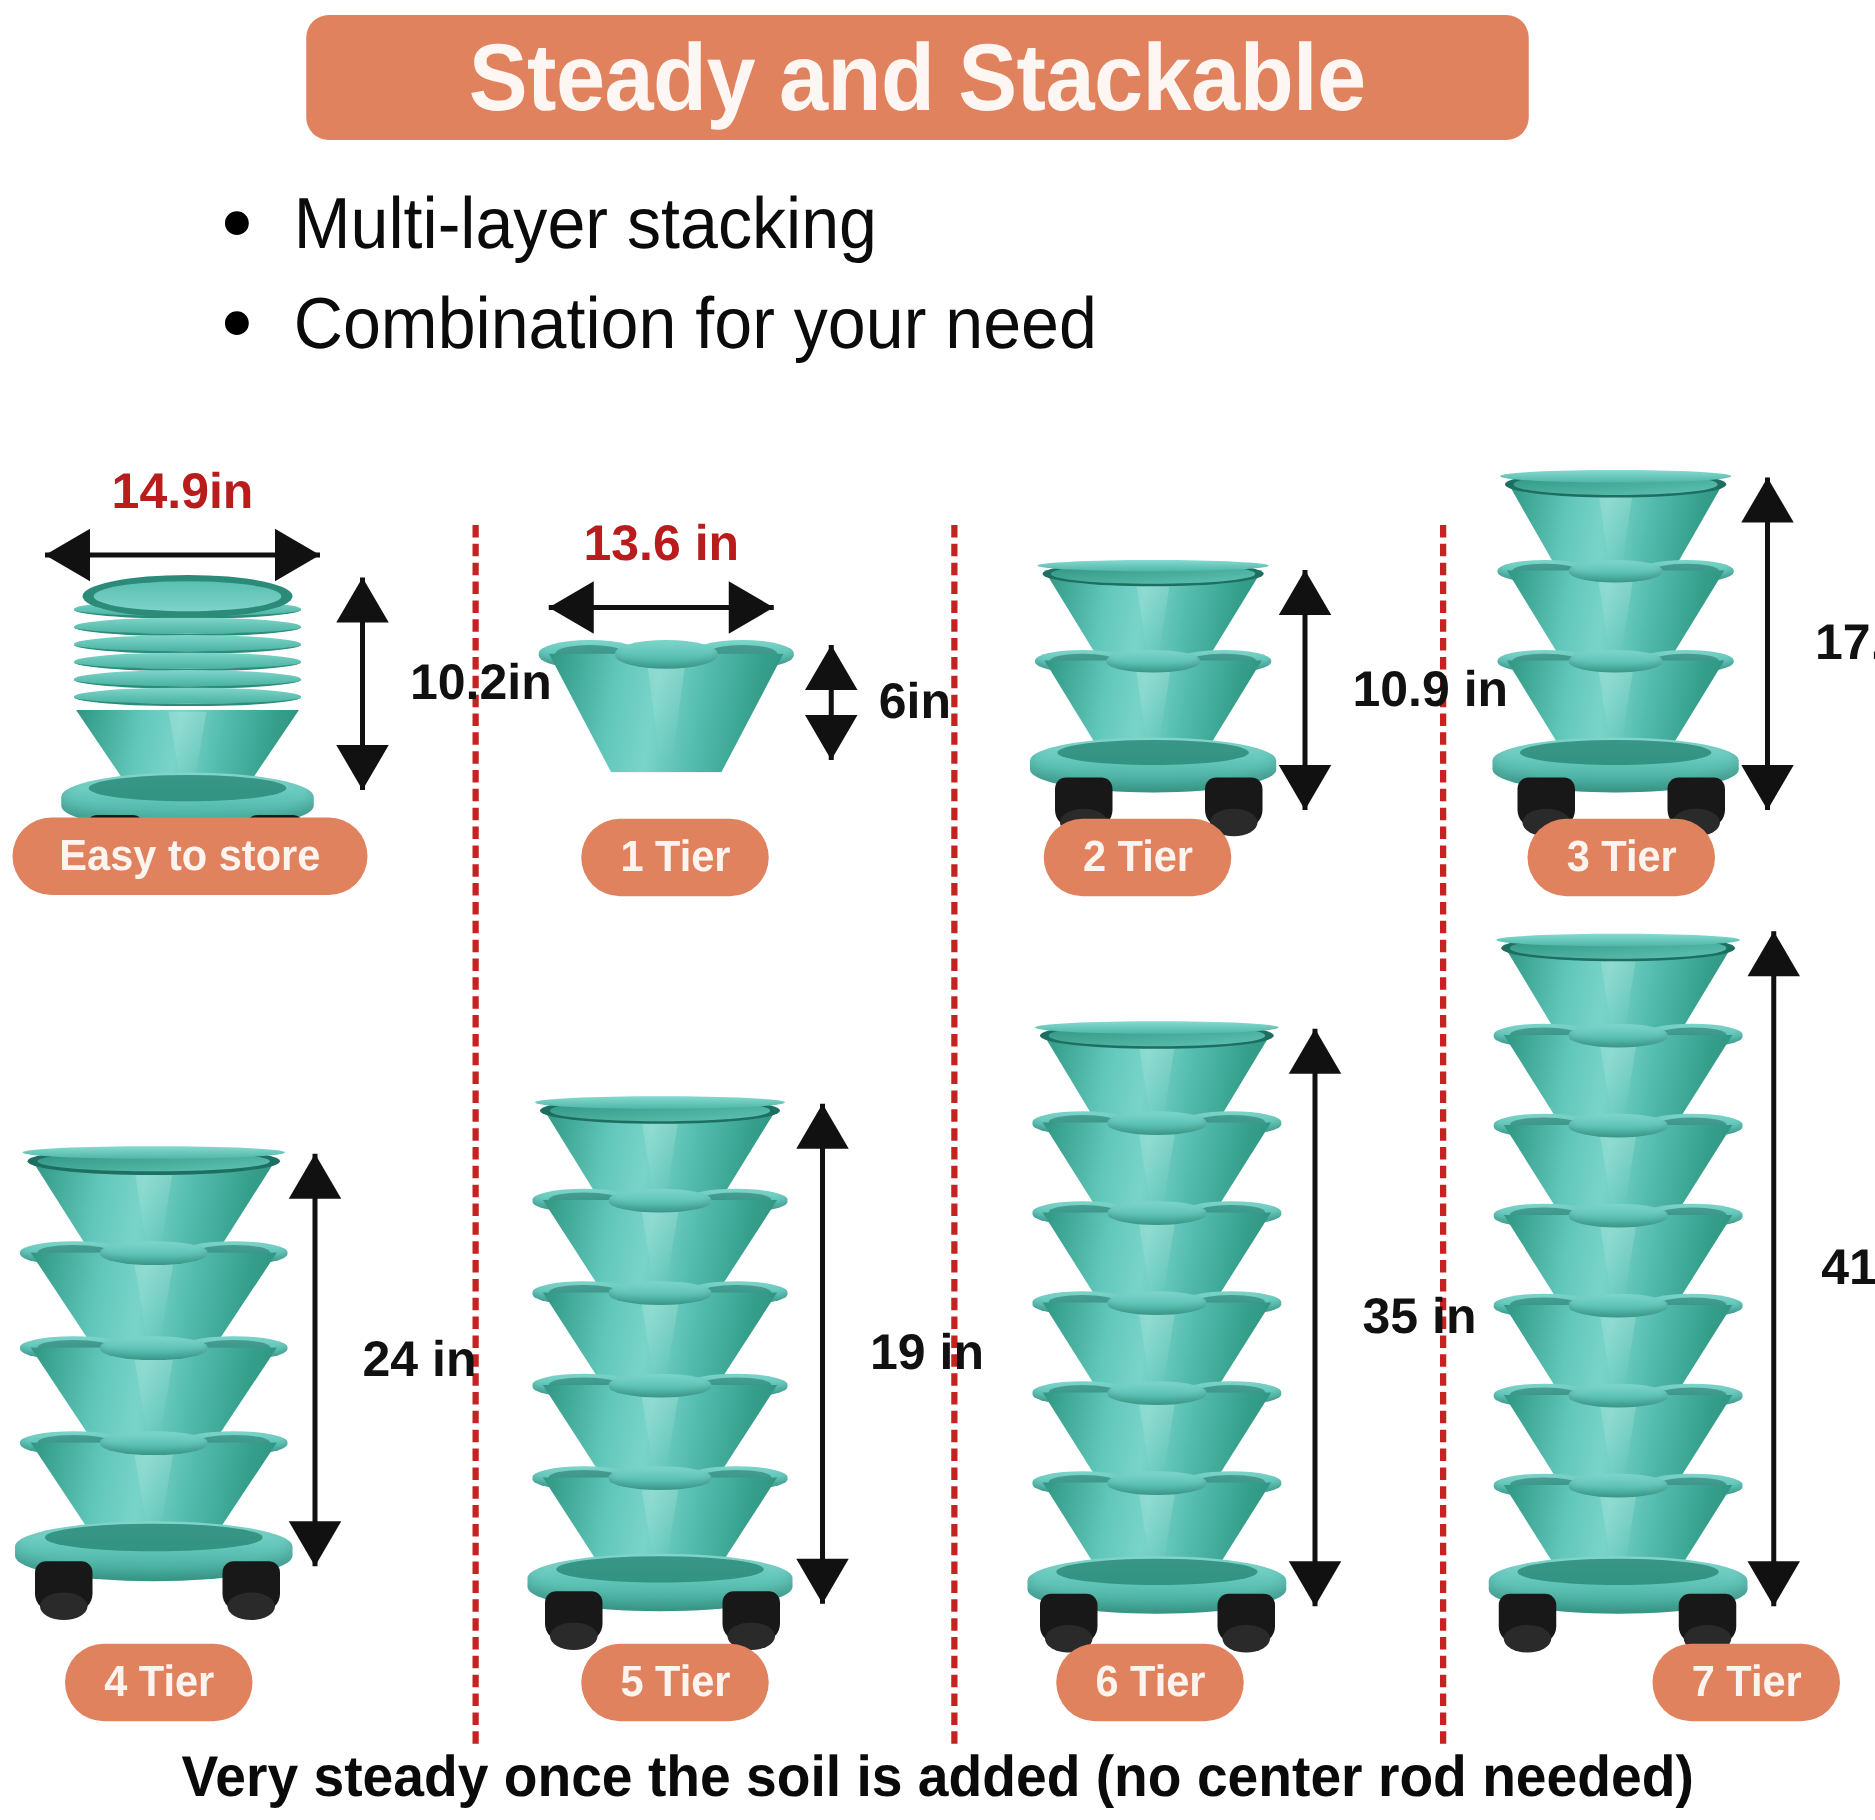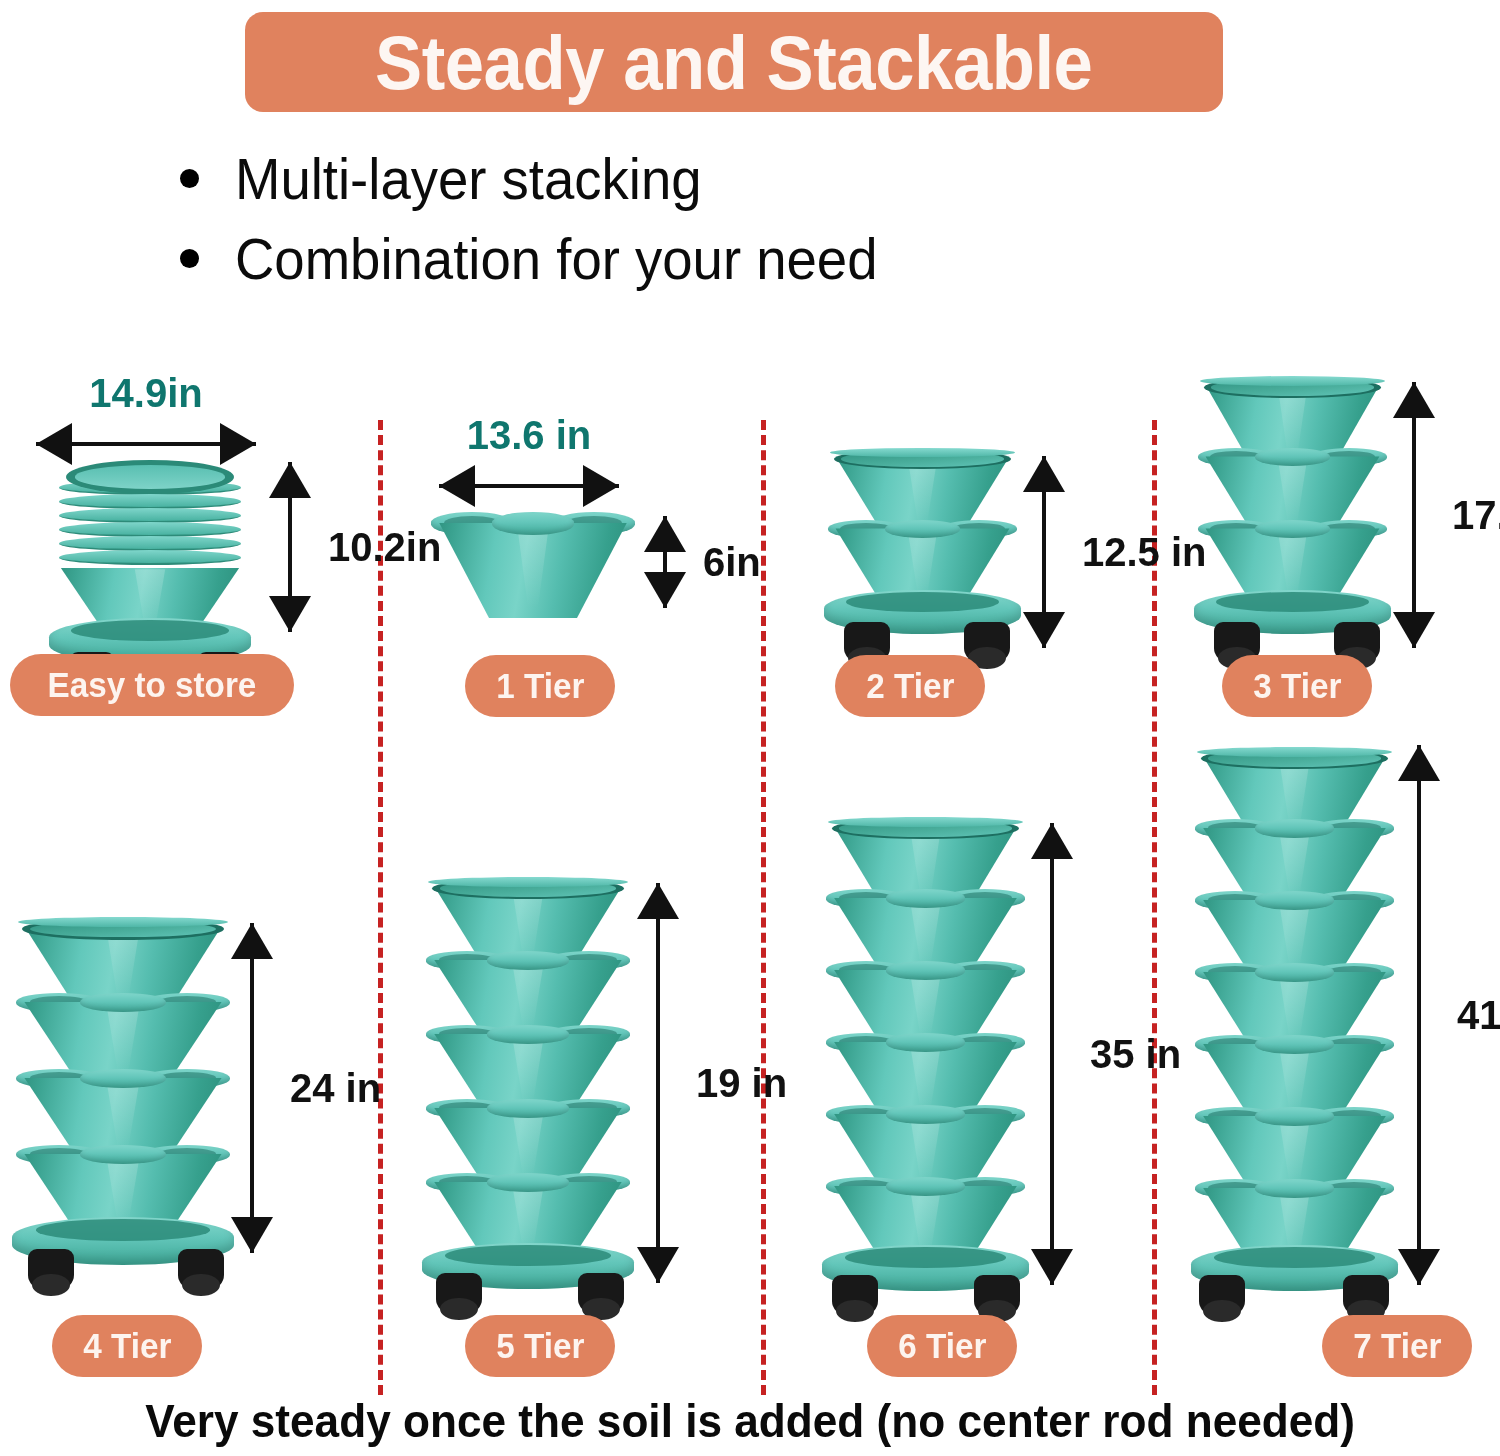--- a/index.html
+++ b/index.html
@@ -102,21 +102,21 @@
     border-top: 21px solid transparent;
     border-bottom: 21px solid transparent;
     transform: translateY(-50%);
   }
   .dim-h .cap.l { left: 0;  border-right: 36px solid #111; }
   .dim-h .cap.r { right: 0; border-left: 36px solid #111; }
   .dim-h .lbl {
     position: absolute;
     left: 50%; bottom: 100%;
     transform: translateX(-50%);
-    font-size: 40px; font-weight: bold; color: #0f766e;
+    font-size: 40px; font-weight: bold; color: #b91c1c;
     white-space: nowrap;
     margin-bottom: 6px;
   }
 
   .dim-v { position: absolute; }
   .dim-v .line {
     position: absolute;
     top: 0; bottom: 0; left: 50%;
     width: 4px; background: #111;
     transform: translateX(-50%);
@@ -418,21 +418,21 @@
         <div class="well"></div>
       </div>
       <div class="caster" style="left:14px; top:174px;"></div>
       <div class="caster" style="left:134px; top:174px;"></div>
     </div>
 
     <div class="dim-v" style="left:222px; top:16px; width:44px; height:192px;">
       <div class="line"></div>
       <div class="cap t"></div>
       <div class="cap b"></div>
-      <div class="lbl">12.5 in</div>
+      <div class="lbl">10.9 in</div>
     </div>
 
   </div>
 </div>
 <div class="badge" style="left:835px; top:655px; width:150px;">
   <span>2 Tier</span>
 </div>
 
 <div class="panel" style="left:1180px; top:368px; width:320px; height:342px;">
   <div class="panel-stage">
@@ -717,21 +717,21 @@
 
     <div class="dim-v" style="left:230px; top:18px; width:44px; height:462px;">
       <div class="line"></div>
       <div class="cap t"></div>
       <div class="cap b"></div>
       <div class="lbl">35 in</div>
     </div>
 
   </div>
 </div>
-<div class="badge" style="left:867px; top:1315px; width:150px;">
+<div class="badge" style="left:845px; top:1315px; width:150px;">
   <span>6 Tier</span>
 </div>
 
 <div class="panel" style="left:1185px; top:735px; width:315px; height:560px;">
   <div class="panel-stage">
 
     <div class="stack" style="left:12px; top:12px; width:195px; height:530px;">
 
       <div class="tier top" style="top:0px;   height:90px;">
         <div class="mouth"></div>

